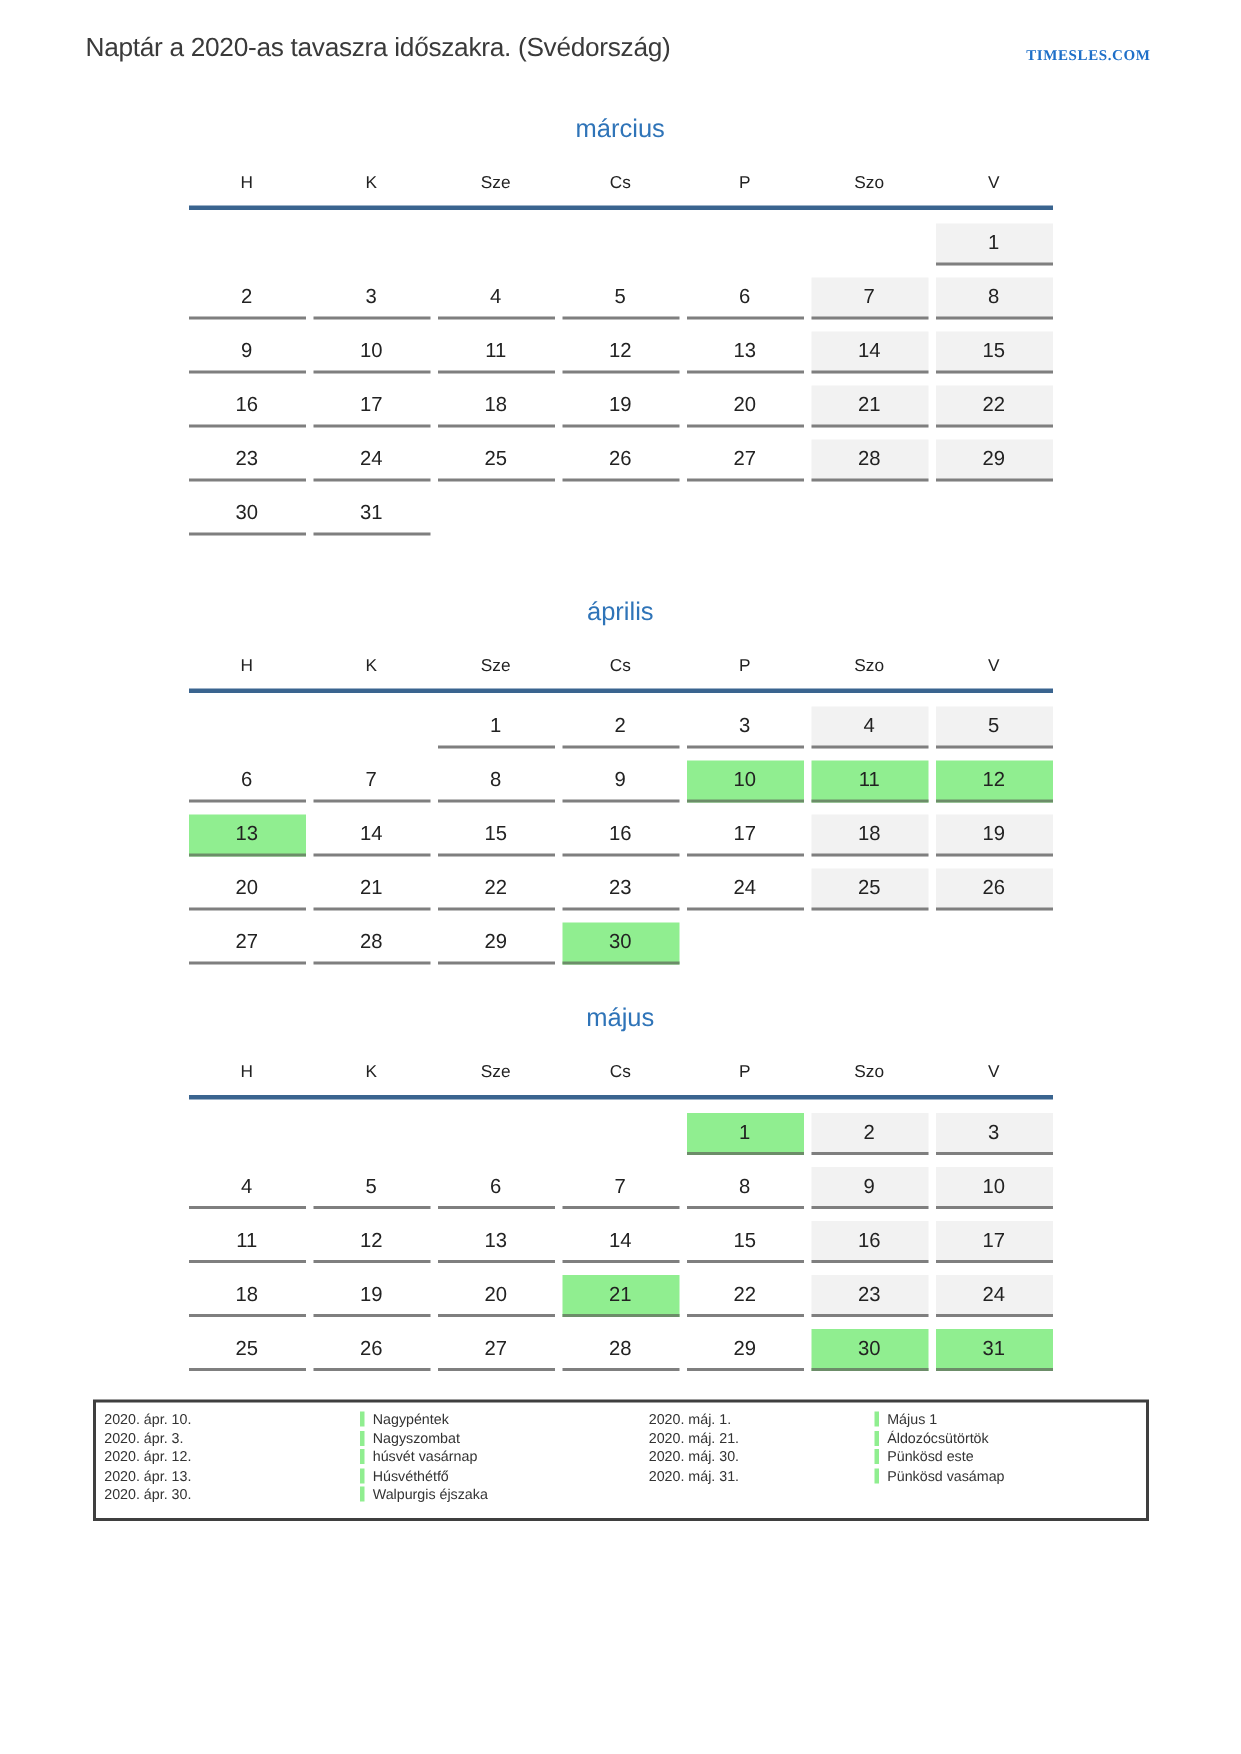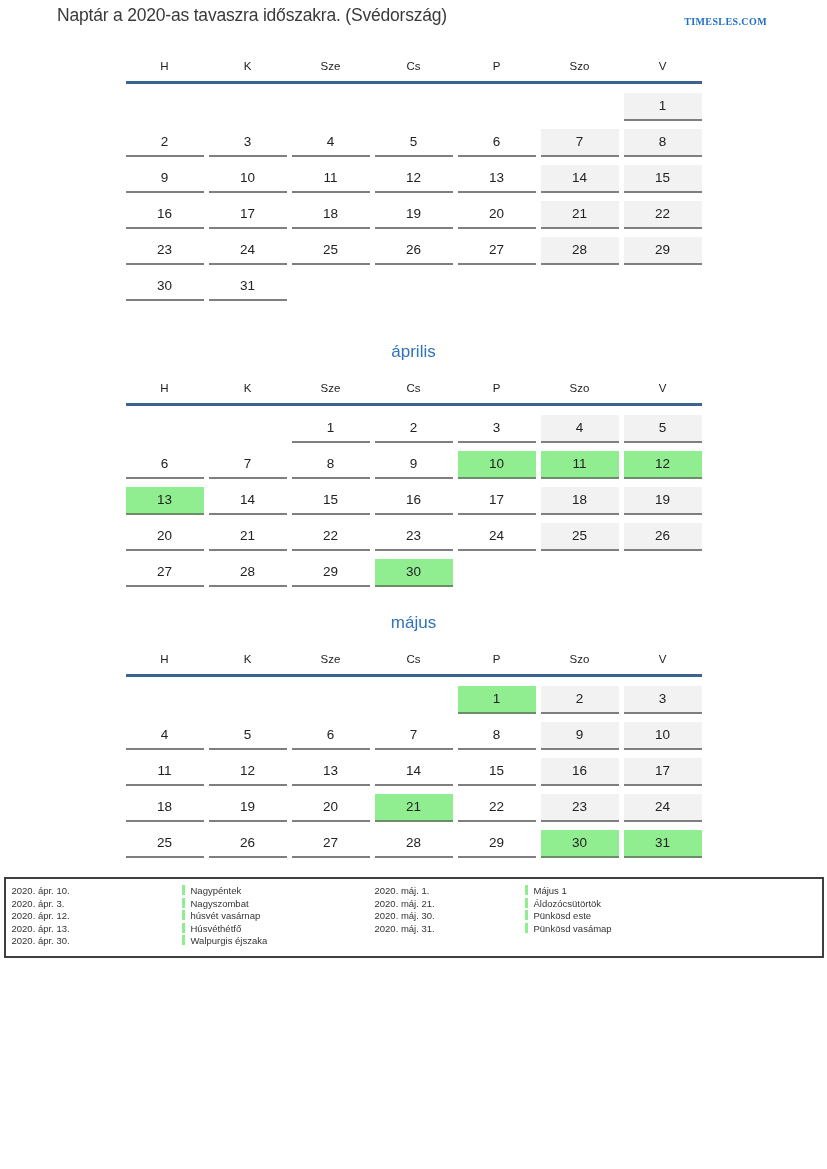--- a/index.html
+++ b/index.html
@@ -20,21 +20,21 @@
     width:827px;height:1169px;
     font-family:"Liberation Sans", sans-serif;
     color:var(--text-dark);
     overflow:hidden;
   }
   .page{position:relative;width:827px;height:1169px;background:#fff;}
 
   
   .header{
     display:flex;justify-content:space-between;align-items:flex-start;
-    padding:4px 60px 0 57px;
+    padding:20px 60px 0 57px;
   }
   .title{
     margin:0;font-size:17.5px;line-height:22px;font-weight:normal;
     color:var(--title-gray);letter-spacing:-0.2px;
   }
   .logo{
     font-size:10px;line-height:16px;margin-top:10px;
     color:var(--logo-blue);text-decoration:none;letter-spacing:0.4px;
     font-weight:bold;white-space:nowrap;font-family:Liberation Serif, serif;
   }
@@ -64,21 +64,21 @@
     font-size:13.5px;color:var(--text-dark);
     border-bottom:2px solid var(--cell-border-gray);
     background:#ffffff;
   }
   .cell.empty{border-bottom:none;background:transparent;}
   .cell.weekend{background:var(--weekend-gray);}
   .cell.holiday{background:var(--holiday-green);border-bottom-color:var(--holiday-border);}
 
   
   .legend{
-    width:820px;margin:19px auto 0 auto;
+    width:704px;margin:19px auto 0 auto;
     border:2px solid var(--legend-border);
     padding:6px 6px 8px 6px;
     display:grid;grid-template-columns:170px 193px 150px 171px;
     align-items:start;
   }
   .legend-col{display:flex;flex-direction:column;}
   .legend-date,.legend-label-row{
     font-size:9.5px;line-height:12.6px;color:#333333;white-space:nowrap;
   }
   .legend-label-row{display:flex;align-items:flex-start;}
@@ -91,20 +91,21 @@
 <body>
 
 <div class="page">
   <header class="header">
     <h1 class="title">Naptár a 2020-as tavaszra időszakra. (Svédország)</h1>
     <a class="logo" href="#">TIMESLES.COM</a>
   </header>
 
   <main id="months">
       <section class="month month-0">
+        <h2 class="month-title">március</h2>
         <div class="weekday-row">
           <div class="weekday">H</div>
           <div class="weekday">K</div>
           <div class="weekday">Sze</div>
           <div class="weekday">Cs</div>
           <div class="weekday">P</div>
           <div class="weekday">Szo</div>
           <div class="weekday">V</div>
         </div>
         <div class="weeks">

